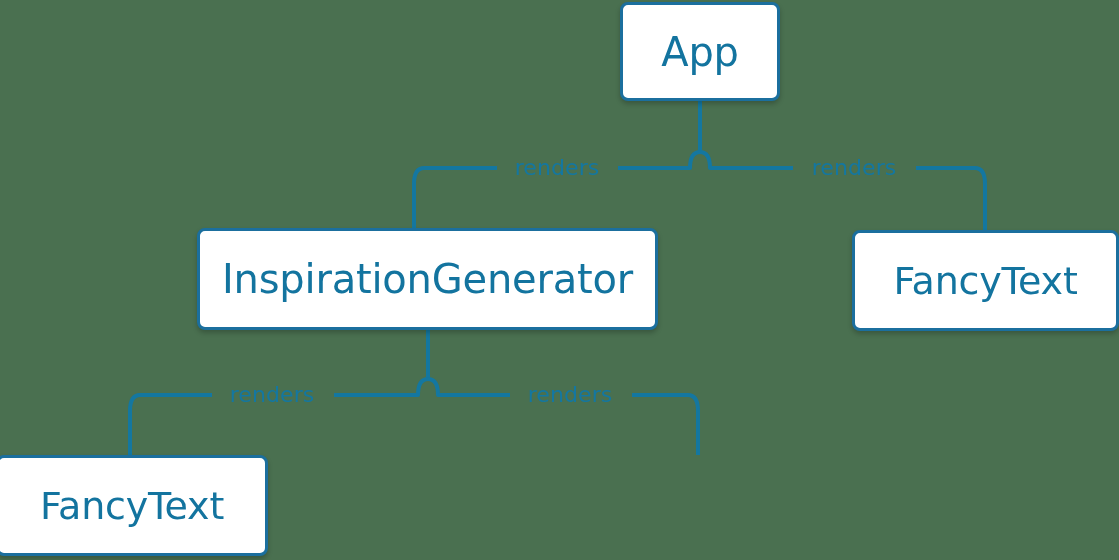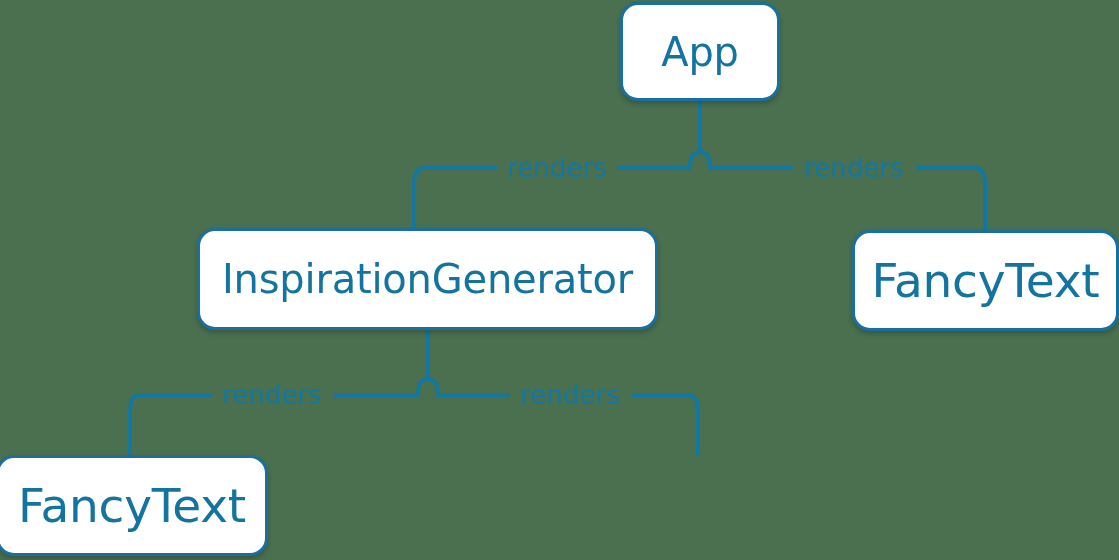--- a/index.html
+++ b/index.html
@@ -26,43 +26,43 @@
     top: 0;
     width: 1119px;
     height: 560px;
     pointer-events: none;
   }
   .node-box {
     position: absolute;
     box-sizing: border-box;
     background: #ffffff;
     border: 3px solid #1b6f9e;
-    border-radius: 18px;
+    border-radius: 8px;
     display: flex;
     align-items: center;
     justify-content: center;
     box-shadow: 0 3px 5px rgba(0,0,0,0.22);
   }
   .node-label {
     color: #13749f;
     font-family: "DejaVu Sans", "Liberation Sans", sans-serif;
     font-size: 40px;
     font-weight: 400;
     letter-spacing: -0.2px;
     line-height: 1;
     white-space: nowrap;
   }
   .node-label.small {
-    font-size: 47px;
+    font-size: 38px;
   }
   .edge-label {
     position: absolute;
     color: #1477a0;
     font-family: "DejaVu Sans", "Liberation Sans", sans-serif;
-    font-size: 26px;
+    font-size: 22px;
     font-weight: 500;
     line-height: 1;
     white-space: nowrap;
     transform: translate(-50%, -50%);
     letter-spacing: 0.1px;
   }
 </style>
 </head>
 <body>
 

